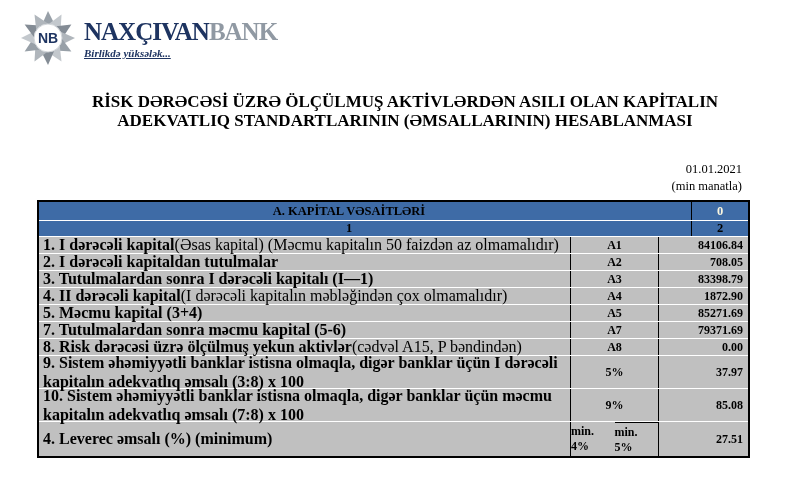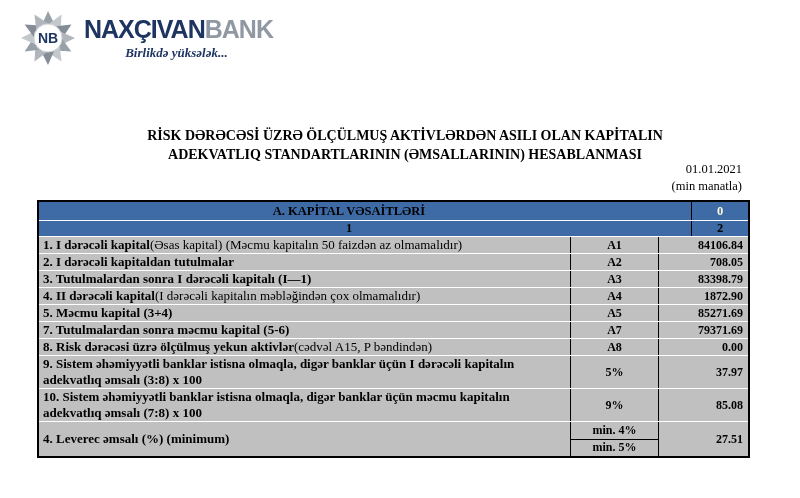--- a/index.html
+++ b/index.html
@@ -6,59 +6,59 @@
   .canvas {
     position:relative; width:800px; height:498px; background:#ffffff;
     font-family:"Liberation Serif", serif; color:#000; overflow:hidden;
   }
 
   
   .logo { position:absolute; left:16px; top:6px; display:flex; align-items:center; }
   .emblem { width:64px; height:64px; }
   .logo-txt { margin-left:4px; margin-top:2px; }
   .logo-name {
-    font-family:Liberation Sans, sans-serif; font-weight:bold;
+    font-family:Liberation Serif, serif; font-weight:bold;
     font-size:25px; letter-spacing:-1px; line-height:1;
   }
   .logo-name .nm1 { color:#1e3461; }
   .logo-name .nm2 { color:#9099a3; }
   .logo-tagline {
     font-family:"Liberation Serif", serif; font-style:italic; font-weight:bold;
-    color:#1e3461; font-size:13px; text-align:center; margin-top:3px; padding-right:4px;
+    color:#1e3461; font-size:11px; text-align:left; margin-top:3px; padding-right:4px;text-decoration:underline;
   }
 
   
   .doc-title {
     position:absolute; top:92px; left:50px; right:40px; text-align:center;
-    font-weight:bold; font-size:14px; line-height:19px;margin-top:34px;
+    font-weight:bold; font-size:17px; line-height:19px;
   }
   .meta { position:absolute; top:161px; right:58px; text-align:right; font-size:12.5px; line-height:17px; }
 
   
   .tbl {
     position:absolute; left:37px; top:200px; width:713px;
     border:2px solid #000; background:#ffffff; box-sizing:border-box;
   }
   .trow { display:flex; margin-bottom:1px; background:#c0c0c0; }
   .trow:last-child { margin-bottom:0; }
   .hdr { background:#3e6ba6;gap:32px; }
   .cell { display:flex; align-items:center; box-sizing:border-box; }
-  .c-desc  { width:531px; padding:1px 3px 1px 4px; font-weight:bold; font-size:13px; line-height:1.2; }
+  .c-desc  { width:531px; padding:1px 3px 1px 4px; font-weight:bold; font-size:16px; line-height:1.2; }
   .c-desc .reg { font-weight:normal; }
   .c-code  { width:88px; border-left:1px solid #000; justify-content:center; font-weight:bold; font-size:12px; }
   .c-val   { flex:1; border-left:1px solid #000; justify-content:flex-end; padding-right:5px; font-weight:bold; font-size:12px; }
   .h-left  { width:620px; justify-content:center; font-weight:bold; font-size:12.5px; }
   .h-right { flex:1; border-left:1px solid #000; justify-content:center; font-weight:bold; font-size:12.5px; }
   .zero { color:#fbf7e0; }
   .r-hdr1 { height:18px; }
   .r-hdr2 { height:15px; }
   .r-single { height:16px; }
   .r-tall { height:32px; }
   .r-lev { height:34px; }
-  .lev-codes { width:88px; border-left:1px solid #000; display:flex; flex-direction:column; box-sizing:border-box; }
+  .lev-codes { width:88px; border-left:1px solid #000; display:flex; box-sizing:border-box; }
   .lev-code { flex:1; display:flex; align-items:center; justify-content:center; font-weight:bold; font-size:12px; }
   .lev-code + .lev-code { border-top:1px solid #000; }
 </style>
 </head>
 <body>
 
 <div class="canvas">
 
   <div class="logo">
     <svg class="emblem" viewBox="0 0 64 64">

